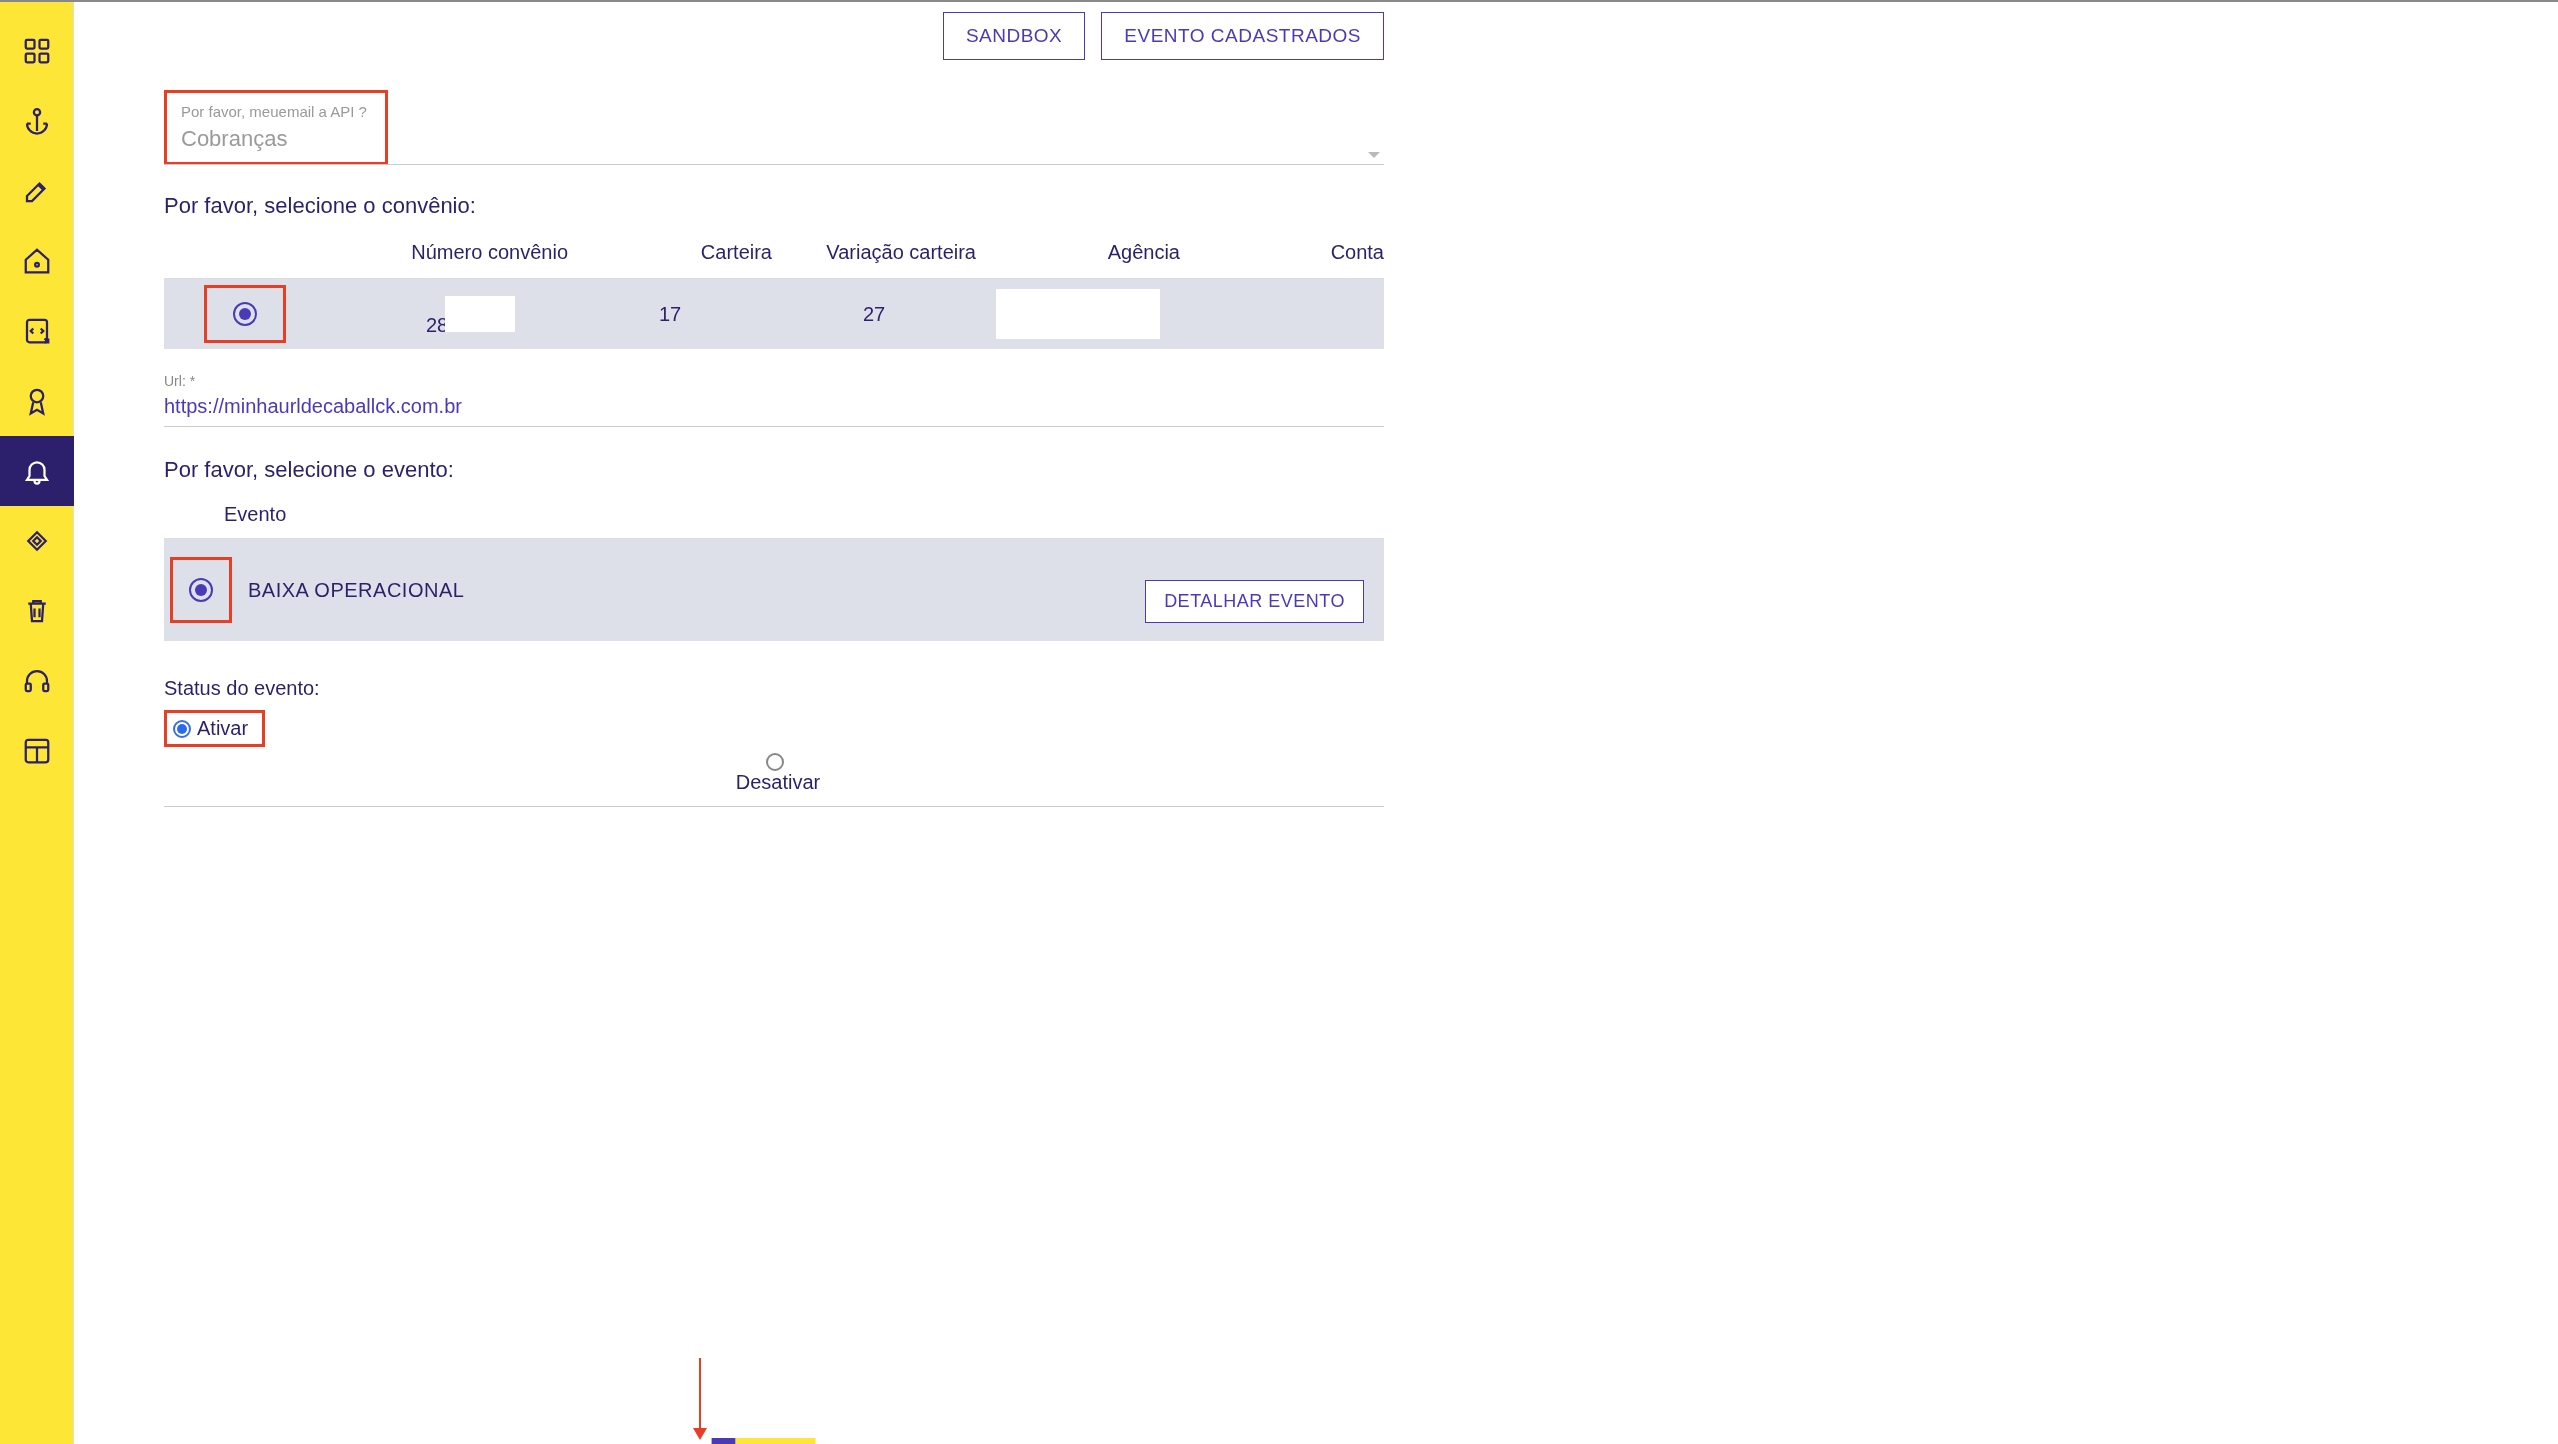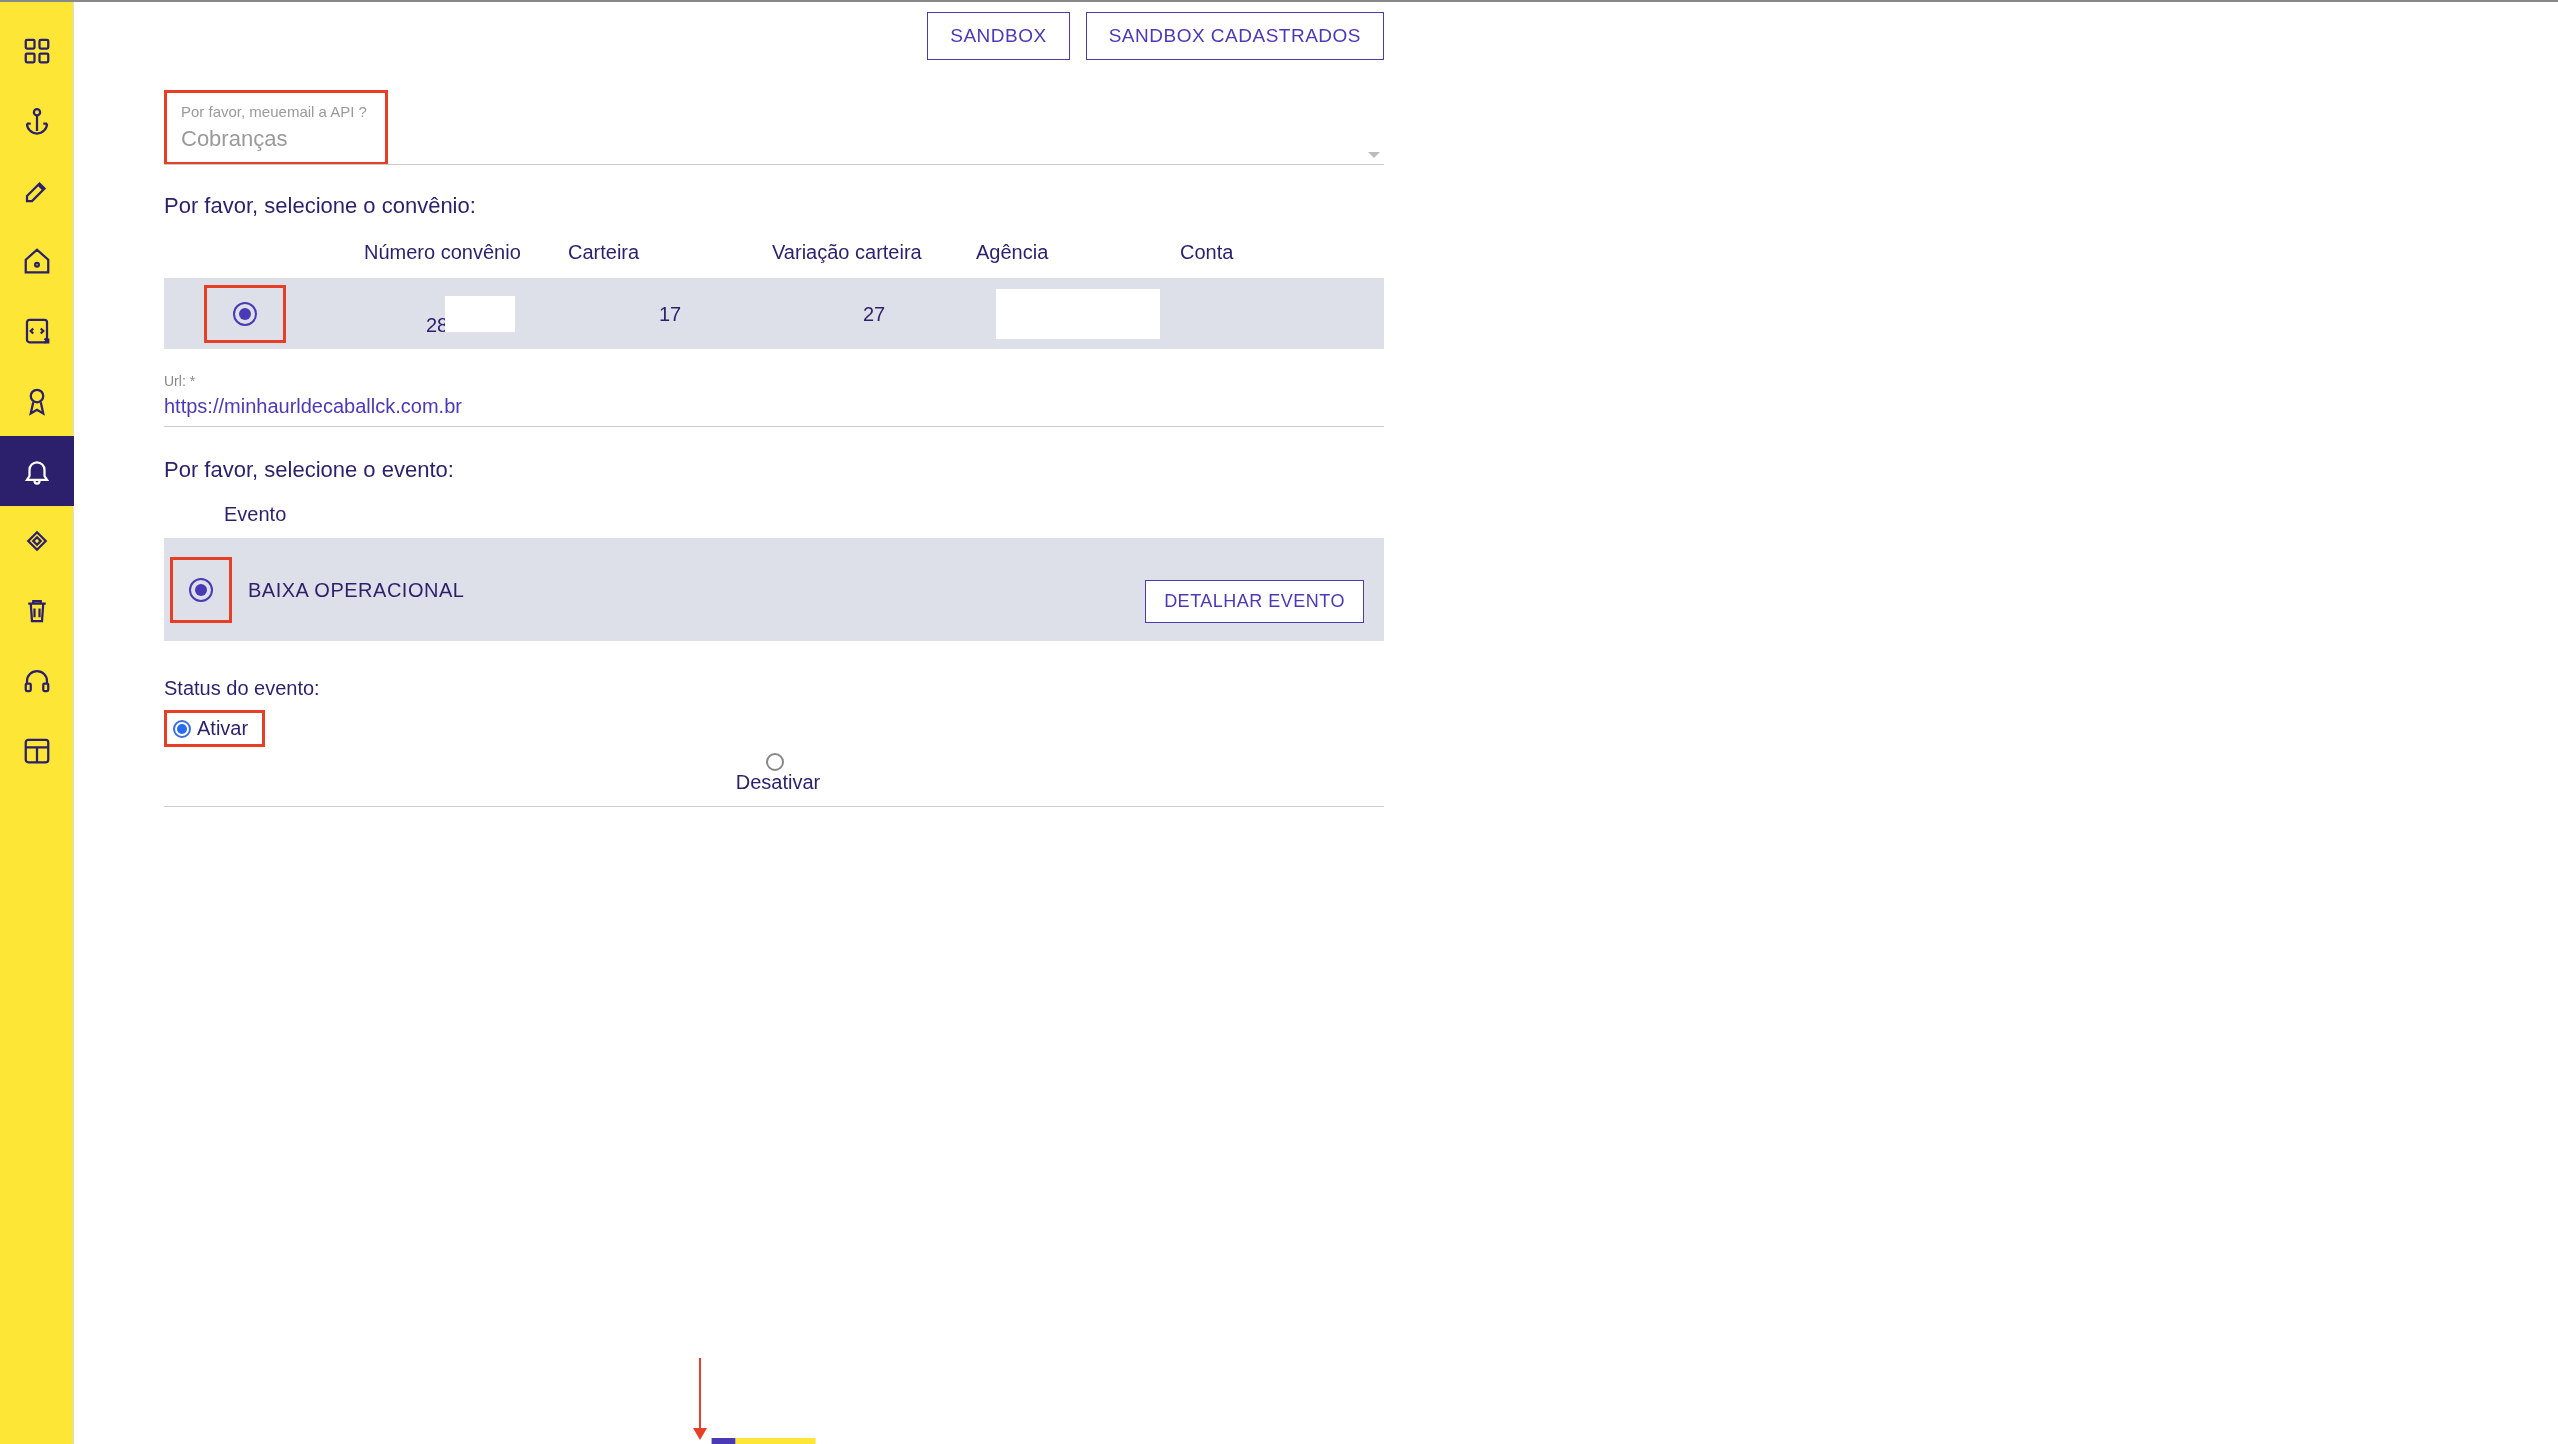--- a/index.html
+++ b/index.html
@@ -121,21 +121,21 @@
     display: grid;
     grid-template-columns: 200px 1fr 1fr 1fr 1fr 1fr;
     align-items: center;
   }
   .conv-header {
     padding: 8px 0 14px 0;
     color: #2c1f6b;
     font-size: 20px;
     border-bottom: 1px solid #ddd;
   }
-  .conv-header > div { text-align: left; }
+  .conv-header > div { text-align: right; }
   .conv-header > div:first-child { text-align: left; }
   .conv-row {
     background: #dde0e8;
     min-height: 70px;
     text-align: center;
     font-size: 20px;
     color: #2c1f6b;
   }
   .conv-row .radio-cell {
     display: flex;
@@ -376,21 +376,21 @@
           <rect x="3" y="3" width="18" height="18" rx="2"></rect>
           <path d="M3 9 h18 M12 9 v12"></path>
         </svg>
     </div>
   </nav>
 
   <main class="main">
 
     <div class="top-buttons">
       <button class="outline-btn">SANDBOX</button>
-      <button class="outline-btn">SANDBOX CADASTRADOS</button>
+      <button class="outline-btn">EVENTO CADASTRADOS</button>
     </div>
 
 
     <div class="api-block">
       <div class="api-header">
         <div class="small-grey">Por favor, meuemail a API ?</div>
         <div class="api-value">Cobranças</div>
       </div>
       <div class="api-line">
         <span class="chevron"></span>

